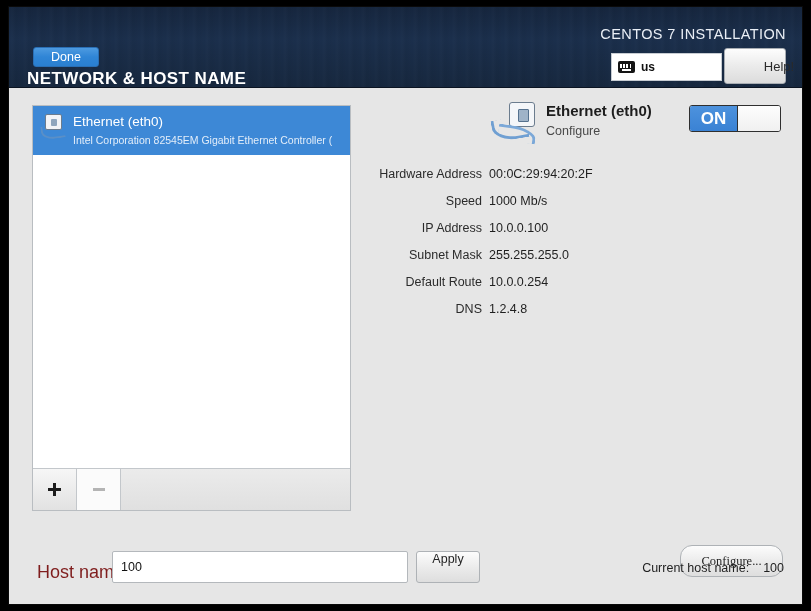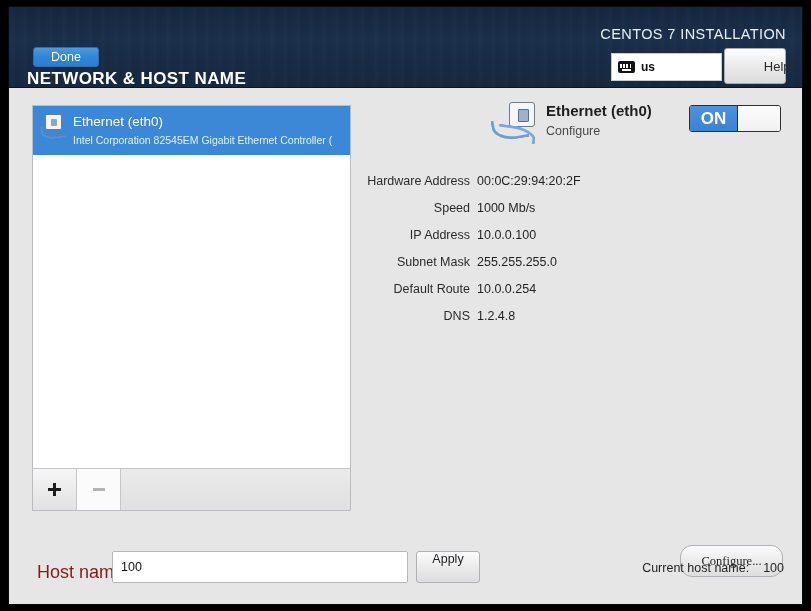--- a/index.html
+++ b/index.html
@@ -275,21 +275,21 @@
     font-size: 17px;
     font-weight: bold;
     display: flex; align-items: center; justify-content: center;
     border-right: 1px solid #2f2f2f;
   }
   #toggle-switch .off-seg {
     flex: 1;
     background: linear-gradient(180deg,#fdfdfd 0%,#f0f0f0 100%);
   }
   #detail-rows {
-    position: absolute; left: 0; top: 62px; right: 0; margin-top: 7px;
+    position: absolute; left: 12px; top: 62px; right: 0;
   }
   .detail-row {
     display: flex;
     height: 27px;
     align-items: center;
     font-size: 12.5px;
     color: #1f1f1f;
   }
   .detail-row .dl {
     width: 113px;

